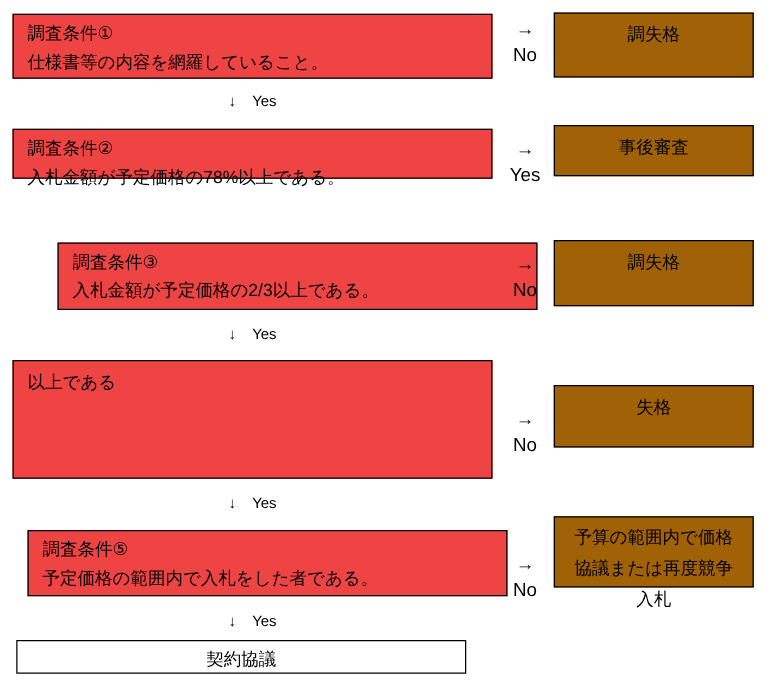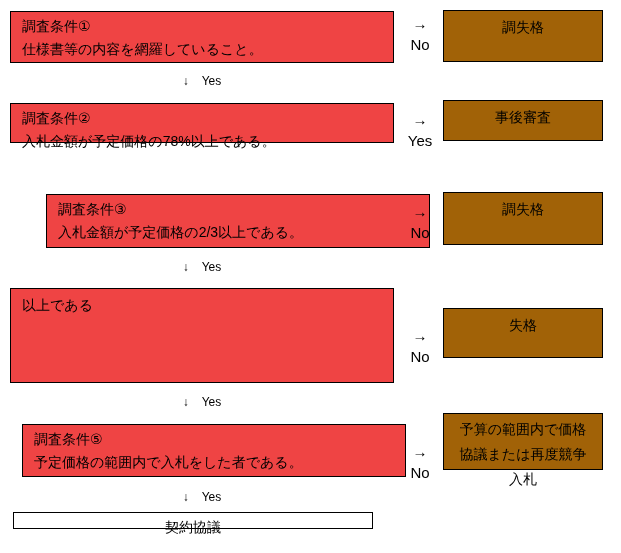--- a/index.html
+++ b/index.html
@@ -51,21 +51,21 @@
   .down {
     position:absolute; left:10px; width:384px;
     text-align:center; font-size:12px; line-height:20px;
   }
   .down .dlabel { margin-left:13px; }
   .d1 { top:71px; }  .d2 { top:167px; } .d3 { top:257px; }
   .d4 { top:392px; } .d5 { top:487px; }
 
   
   .final-box {
-    position:absolute; left:13px; top:512px; width:360px; height:17px;
+    position:absolute; left:13px; top:512px; width:360px; height:27px;
     border:1.5px solid #000; background:#fff; box-sizing:border-box;
     text-align:center; font-size:14px; line-height:28px;
   }
 </style>
 </head>
 <body>
 
 <div class="stage">
 
   <div class="cond-box r1">

